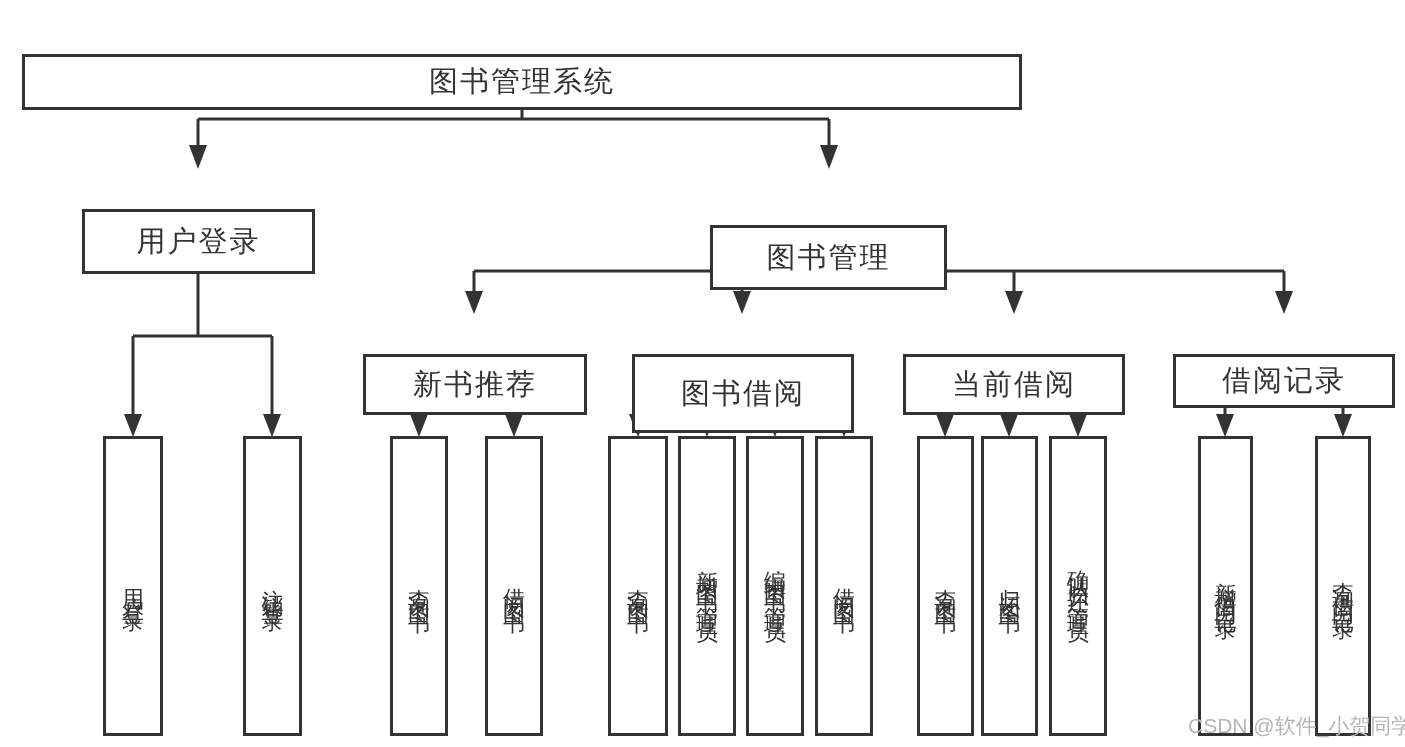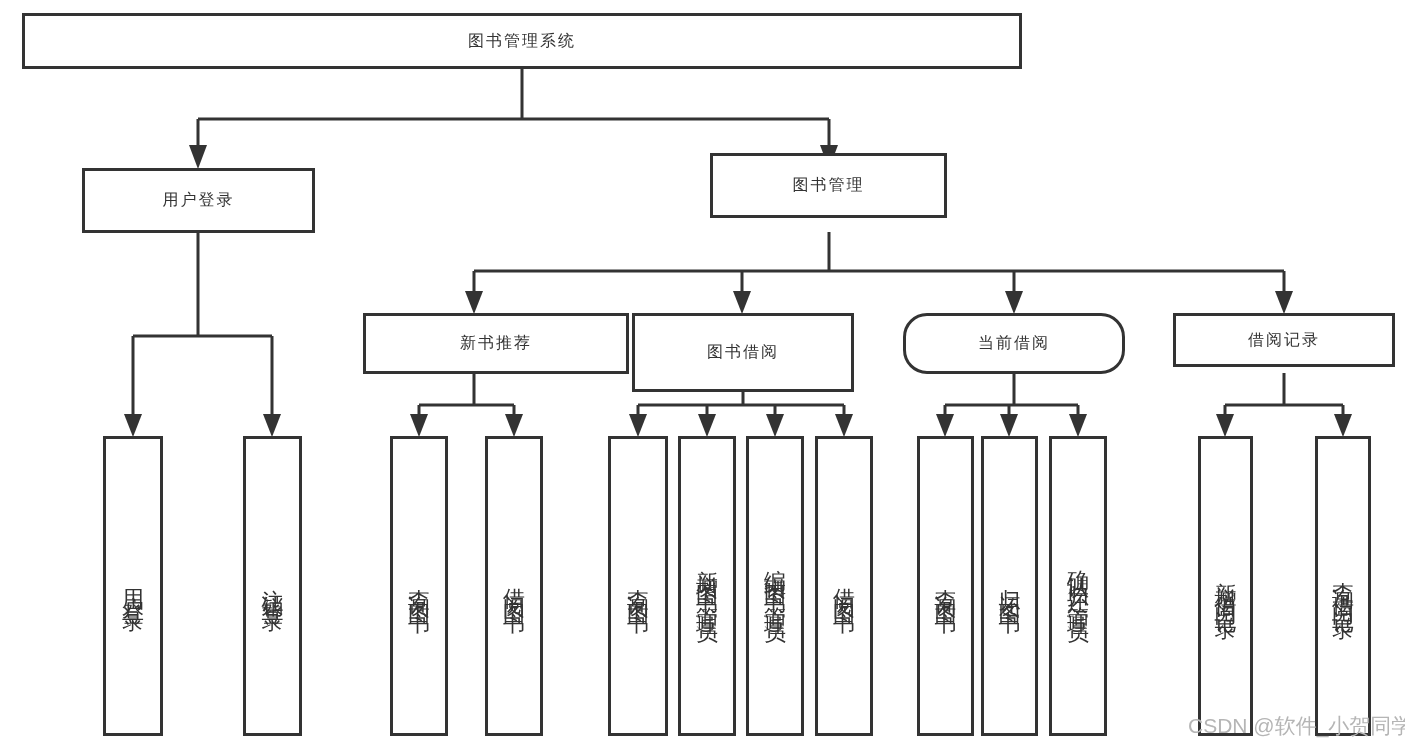--- a/index.html
+++ b/index.html
@@ -17,23 +17,24 @@
     position:absolute;
     box-sizing:border-box;
     border:3px solid #333333;
     background:#ffffff;
     display:flex;
     align-items:center;
     justify-content:center;
     text-align:center;
   }
   .hnode{
-    font-size:16px;
+    font-size:29px;
     letter-spacing:2px;
     white-space:nowrap;
+    margin-top:41px;
   }
   .vnode .vtext{
     writing-mode:vertical-rl;
     text-orientation:mixed;
     font-size:22px;
     letter-spacing:0.34em;
     line-height:1;
   }
   .watermark{
     position:absolute;
@@ -77,25 +78,25 @@
       <polygon points="1000,414 1018,414 1009,437"></polygon>
       <polygon points="1069,414 1087,414 1078,437"></polygon>
       <polygon points="1216,414 1234,414 1225,437"></polygon>
       <polygon points="1334,414 1352,414 1343,437"></polygon>
     </g>
   </svg>
 
   <div class="node hnode" style="left:22px;top:13px;width:1000px;height:56px;">图书管理系统</div>
 
   <div class="node hnode" style="left:82px;top:168px;width:233px;height:65px;">用户登录</div>
-  <div class="node hnode" style="left:710px;top:153px;width:237px;height:65px;">图书管理</div>
+  <div class="node hnode" style="left:710px;top:184px;width:237px;height:65px;">图书管理</div>
 
-  <div class="node hnode" style="left:363px;top:313px;width:266px;height:61px;">新书推荐</div>
+  <div class="node hnode" style="left:363px;top:313px;width:224px;height:61px;">新书推荐</div>
   <div class="node hnode" style="left:632px;top:313px;width:222px;height:79px;">图书借阅</div>
-  <div class="node hnode" style="left:903px;top:313px;width:222px;height:61px;border-radius:24px;">当前借阅</div>
+  <div class="node hnode" style="left:903px;top:313px;width:222px;height:61px;">当前借阅</div>
   <div class="node hnode" style="left:1173px;top:313px;width:222px;height:54px;">借阅记录</div>
 
   <div class="node vnode" style="left:103px;top:436px;width:60px;height:300px;">
     <span class="vtext">用户登录</span>
   </div>
   <div class="node vnode" style="left:243px;top:436px;width:59px;height:300px;">
     <span class="vtext">注销登录</span>
   </div>
 
   <div class="node vnode" style="left:390px;top:436px;width:58px;height:300px;">

